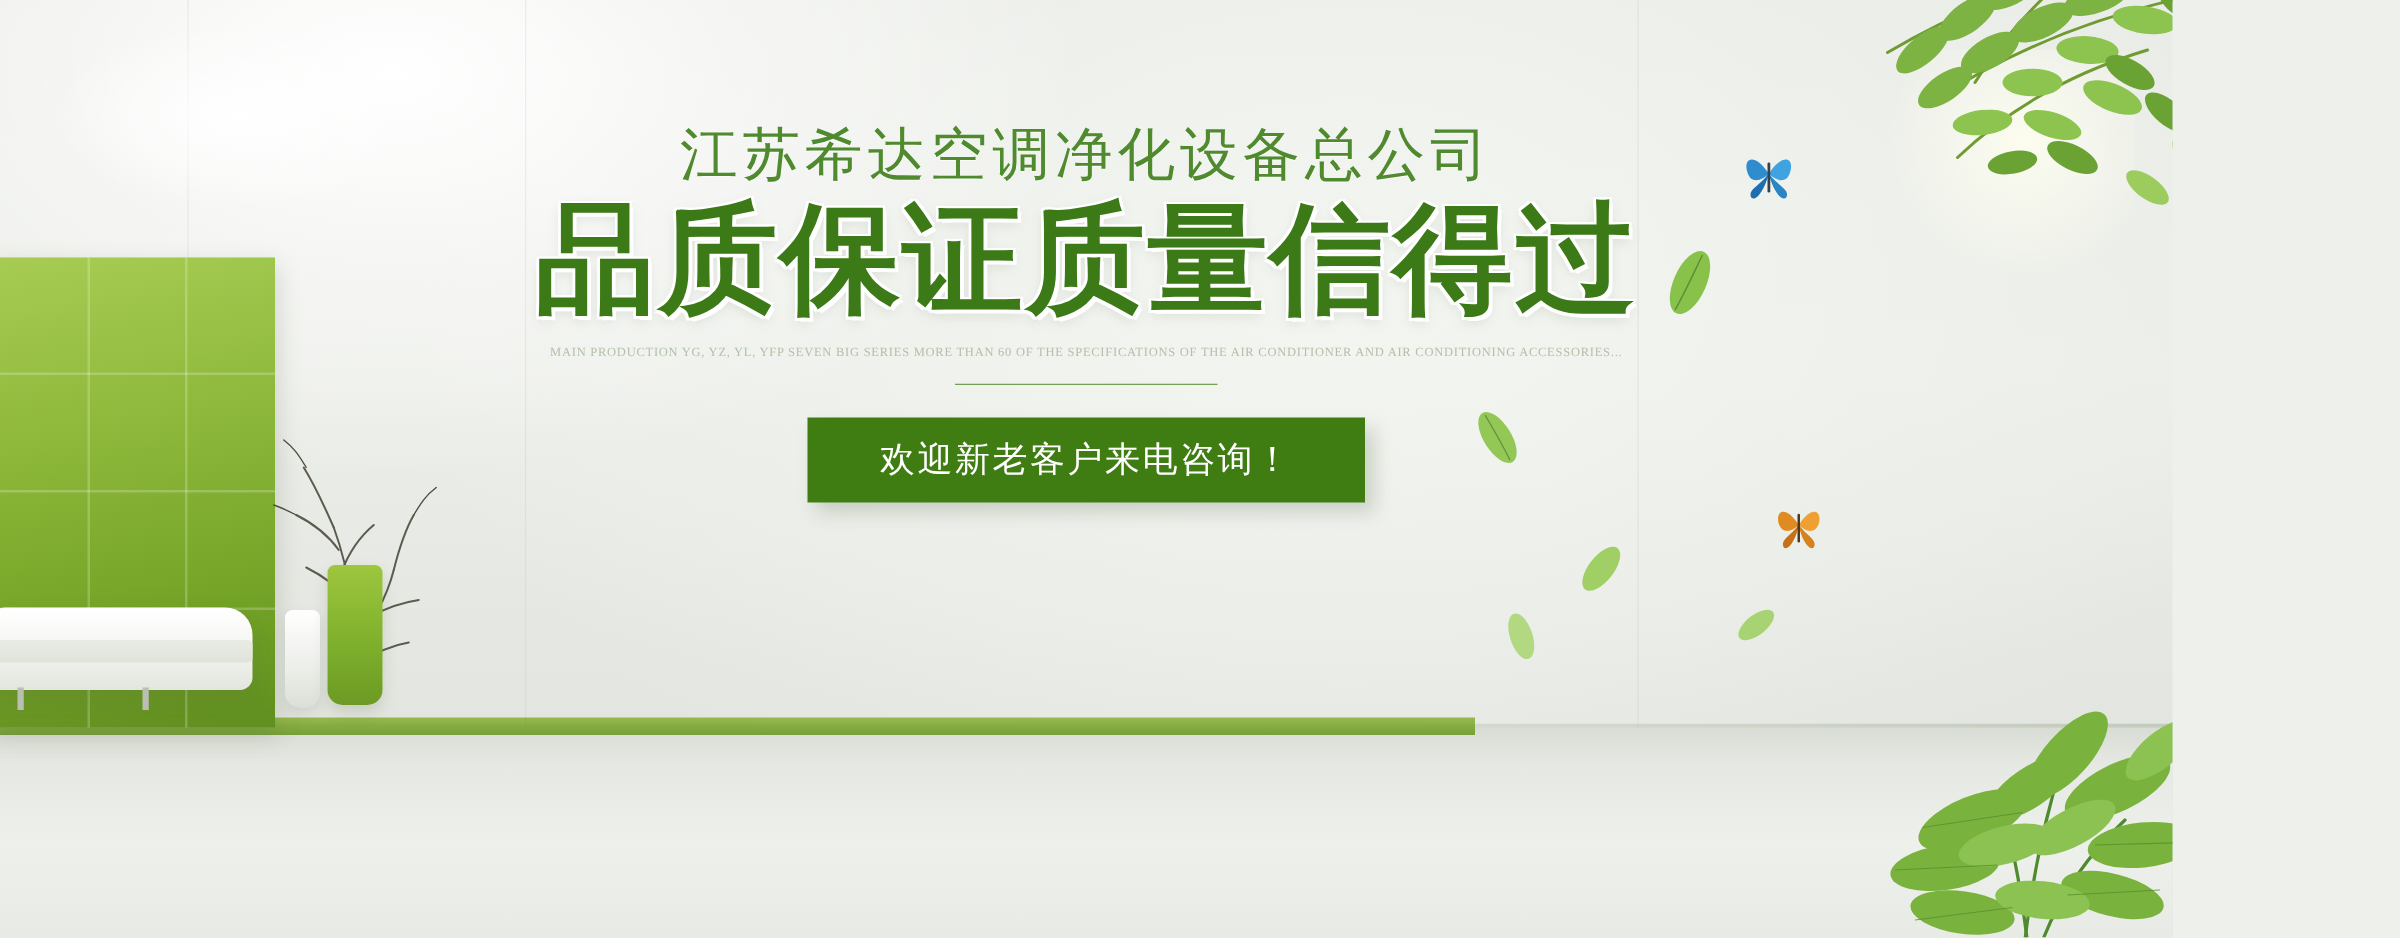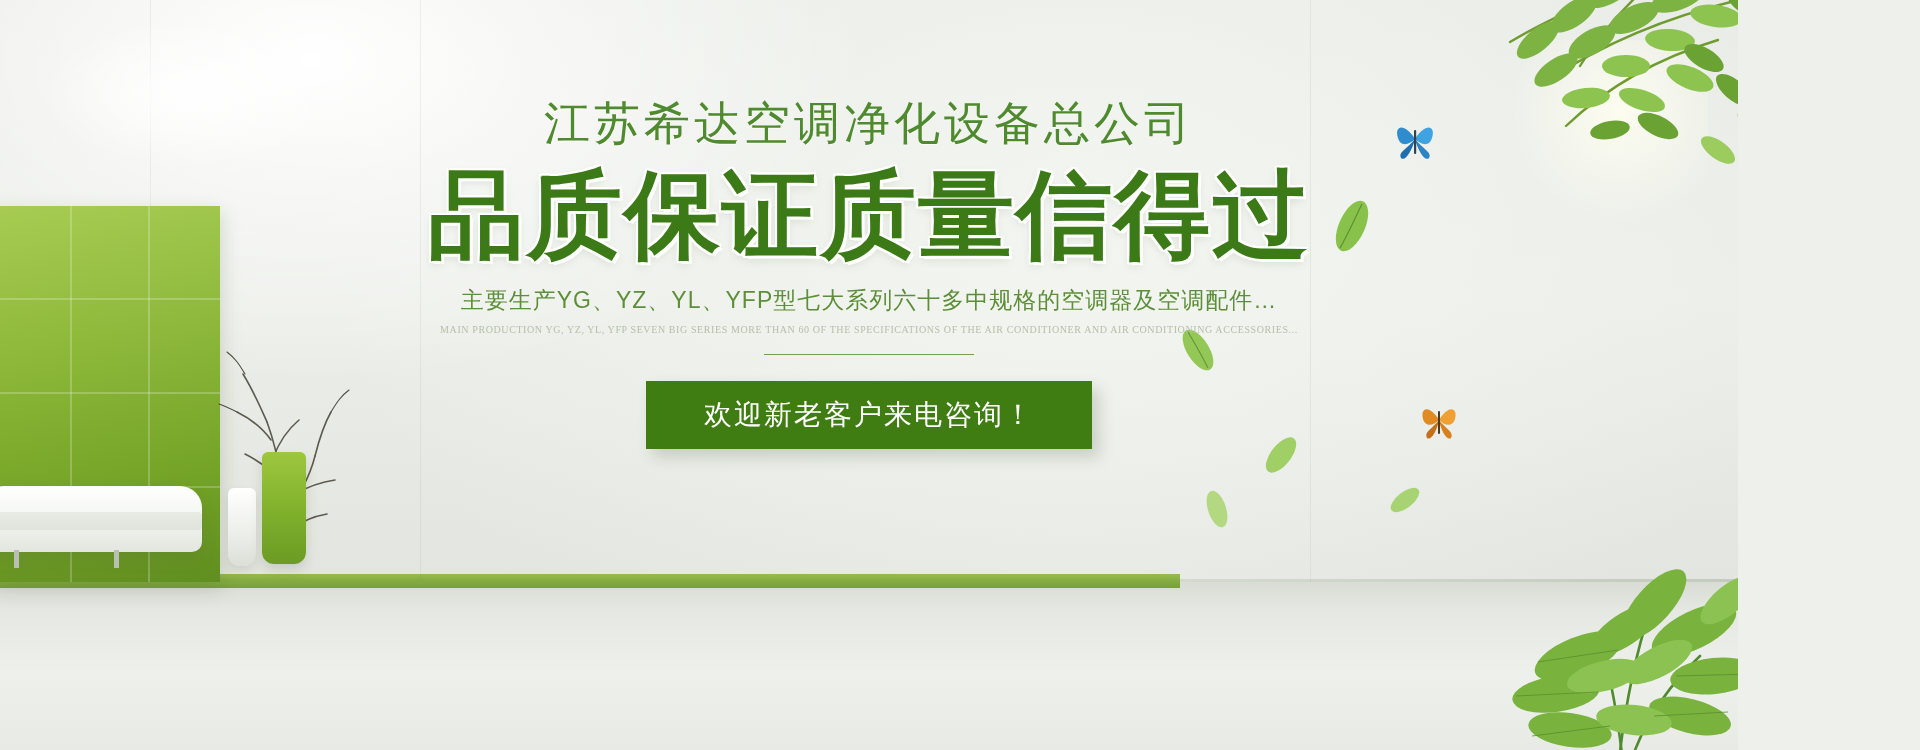--- a/index.html
+++ b/index.html
@@ -102,20 +102,21 @@
     text-shadow:0 1px 0 rgba(255,255,255,.7);
   }
   .headline{
     margin-top:10px;
     font-size:96px; font-weight:bold; letter-spacing:2px; line-height:1.12;
     color:#3b7a16;
     text-shadow:
        2px 0 0 #fff, -2px 0 0 #fff, 0 2px 0 #fff, 0 -2px 0 #fff,
        2px 2px 0 #fff, -2px 2px 0 #fff, 2px -2px 0 #fff, -2px -2px 0 #fff,
        3px 3px 0 #fff, 0 4px 10px rgba(90,120,70,.18);
+    font-family: Liberation Mono, monospace;
   }
   .subtitle{
     margin-top:16px;
     font-size:23px; letter-spacing:1px; color:#5d8f39; line-height:1.35;
   }
   .subtitle-en{
     margin-top:7px;
     font-family:"Liberation Serif", serif;
     font-size:10px; letter-spacing:.6px;
     color:#b4bfa8; text-transform:uppercase; line-height:1.3;
@@ -317,21 +318,20 @@
         <path d="M226 236 L300 232"></path>
       </g>
     </svg>
   </div>
 
   <div class="content">
     <div class="company">江苏希达空调净化设备总公司</div>
 
     <div class="headline">品质保证质量信得过</div>
 
-    <div class="subtitle">主要生产YG、YZ、YL、YFP型七大系列六十多中规格的空调器及空调配件…</div>
 
     <div class="subtitle-en">MAIN PRODUCTION YG, YZ, YL, YFP SEVEN BIG SERIES MORE THAN 60 OF THE SPECIFICATIONS OF THE AIR CONDITIONER AND AIR CONDITIONING ACCESSORIES...</div>
 
     <div class="divider"></div>
 
     <button class="cta">欢迎新老客户来电咨询！</button>
   </div>
 
 </div>
 

